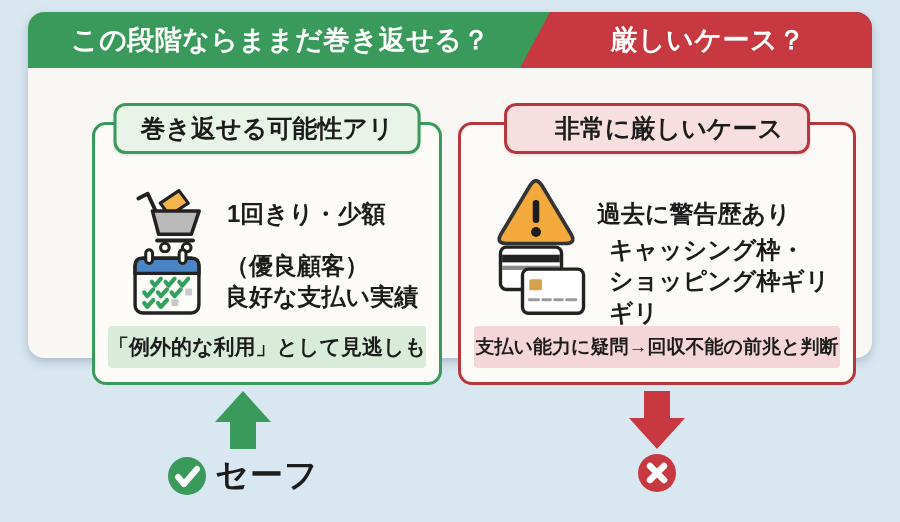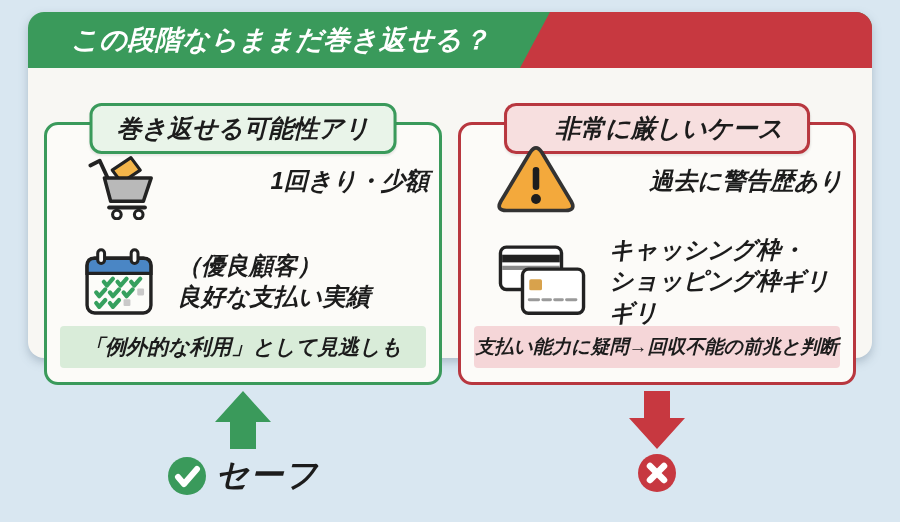--- a/index.html
+++ b/index.html
@@ -5,43 +5,43 @@
   :root{
     --background:#d9e7f1; --card:#f8f7f3; --green:#3a9a5b; --red:#c73840;
     --red-dark:#b8373f; --green-light:#e9f4e9; --red-light:#f7dfdf;
     --green-note:#d9ecd9; --red-note:#f5d6d8; --text:#1c1c1c;
   }
   *{margin:0;padding:0;box-sizing:border-box;}
   html,body{width:900px;height:522px;}
   body{font-family:"Liberation Sans","DejaVu Sans",sans-serif;color:var(--text);}
   .stage{position:relative;width:900px;height:522px;background:var(--background);overflow:hidden;}
   .card{position:absolute;left:28px;top:12px;width:844px;height:346px;background:var(--card);
-        border-radius:16px;box-shadow:0 4px 10px rgba(90,110,130,.35);font-style:italic;}
+        border-radius:16px;box-shadow:0 4px 10px rgba(90,110,130,.35);}
   
   .header{position:absolute;top:0;left:0;right:0;height:56px;background:var(--green);
           border-radius:16px 16px 0 0;overflow:hidden;}
   .header-red{position:absolute;top:0;bottom:0;left:492px;width:352px;background:var(--red);
           clip-path:polygon(30px 0,100% 0,100% 100%,0 100%);}
   .header-label{position:absolute;top:0;height:56px;line-height:56px;text-align:center;
           color:#fff;font-size:27px;font-weight:800;letter-spacing:.5px;white-space:nowrap;}
   .header-label.left{left:0;width:505px;}
   .header-label.right{left:530px;width:300px;}
   
   .side{position:absolute;top:110px;width:398px;}
   .side.left{left:16px;} .side.right{left:430px;}
   .panel{position:relative;height:263px;border-radius:14px;background:#fcfbf8;}
-  .side.left  .panel{border:3px solid var(--green);}
+  .side.left  .panel{border:3px solid var(--green);margin-left:48px;}
   .side.right .panel{border:3px solid var(--red-dark);}
   .pill{position:absolute;top:-22px;left:50%;transform:translateX(-50%);
         padding:6px 24px;border-radius:12px;font-size:25px;font-weight:800;
         white-space:nowrap;box-shadow:0 2px 2px rgba(0,0,0,.08);}
   .side.left  .pill{background:var(--green-light);border:3px solid var(--green);}
   .side.right .pill{background:var(--red-light);border:3px solid var(--red-dark);padding-left:48px;}
   .row{position:absolute;left:34px;right:10px;display:flex;align-items:center;gap:20px;}
-  .row.r1{top:16px;height:80px;justify-content:space-between;}
+  .row.r1{top:49px;height:80px;}
   .row.r2{top:114px;height:84px;}
   .row .icon{flex:0 0 auto;display:block;}
   .row-label{font-size:24px;font-weight:800;line-height:1.3;}
   .row-label span{display:block;}
   .note{position:absolute;left:13px;right:13px;top:201px;height:42px;border-radius:4px;
         display:flex;align-items:center;justify-content:center;font-weight:800;white-space:nowrap;}
   .side.left  .note{background:var(--green-note);font-size:21px;}
   .side.right .note{background:var(--red-note);font-size:19px;}
   
   .arrow-wrap{height:62px;margin-top:6px;display:flex;justify-content:center;align-items:flex-start;}
@@ -50,20 +50,21 @@
 </style>
 </head>
 <body>
 
 <div class="stage">
   <div class="card">
 
     <div class="header">
       <div class="header-red"></div>
       <div class="header-label left">この段階ならままだ巻き返せる？</div>
+      <div class="header-label right">厳しいケース？</div>
     </div>
 
     <div class="side left">
       <div class="panel">
         <div class="pill">巻き返せる可能性アリ</div>
 
         <div class="row r1">
           <svg class="icon" width="78" height="78" viewBox="0 0 100 100">
             <polyline points="12,30 24,24 36,50" fill="none" stroke="#222" stroke-width="5" stroke-linecap="round" stroke-linejoin="round"></polyline>
             <polygon points="40,36 64,20 76,36 52,52" fill="#f3b54a" stroke="#222" stroke-width="4" stroke-linejoin="round"></polygon>

